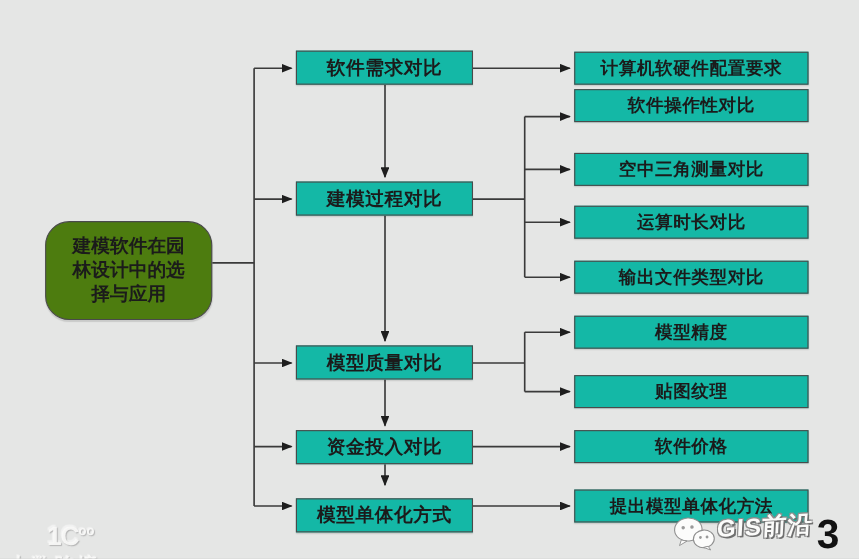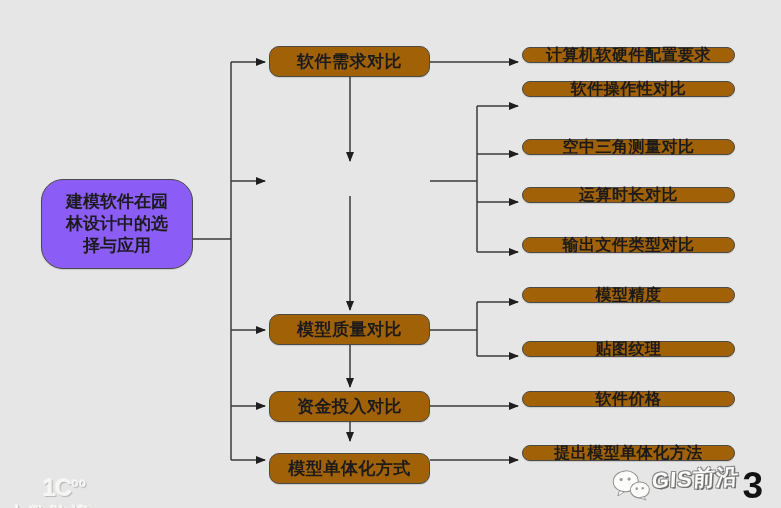--- a/index.html
+++ b/index.html
@@ -13,40 +13,40 @@
     background:#e5e6e5;
     overflow:hidden;
   }
   .wires{
     position:absolute;left:0;top:0;width:781px;height:508px;
     z-index:1;
   }
   .node{
     position:absolute;
     box-sizing:border-box;
-    background:#a16207;
+    background:#14b8a6;
     border:1.6px solid #4a4a4a;
-    border-radius:10px;
+    border-radius:0;
     display:flex;align-items:center;justify-content:center;
     color:#1b1b1b;
     font-weight:bold;
     z-index:2;
     box-shadow:0 1px 1px rgba(0,0,0,0.12);
   }
   .node-root{
-    left:41px;top:179px;width:152px;height:90px;
+    left:41px;top:201px;width:152px;height:90px;
     border-radius:22px;
-    background:#8b5cf6;
+    background:#4d7c0f;
     font-size:17px;
     line-height:22px;
     text-align:center;
   }
   .node-root .line{display:block;}
   .mid{left:269px;width:161px;height:31px;font-size:17px;letter-spacing:0.5px;}
-  .right{left:522px;width:213px;height:16px;font-size:16px;letter-spacing:0.5px;}
+  .right{left:522px;width:213px;height:30px;font-size:16px;letter-spacing:0.5px;}
   .watermark{
     position:absolute;left:8px;top:474px;z-index:3;
     display:flex;align-items:flex-end;
     color:rgba(250,250,248,0.92);
     text-shadow:1px 1px 1px rgba(175,175,175,0.9), -1px -1px 1px rgba(255,255,255,0.5);
     user-select:none;
     flex-direction:column;
   }
   .watermark .glyph{
     font-size:24px;font-weight:bold;
@@ -130,20 +130,21 @@
 
   <div class="node node-root">
     <div>
       <span class="line">建模软件在园</span>
       <span class="line">林设计中的选</span>
       <span class="line">择与应用</span>
     </div>
   </div>
 
   <div class="node mid" style="top:46px;">软件需求对比</div>
+  <div class="node mid" style="top:165px;">建模过程对比</div>
   <div class="node mid" style="top:314px;">模型质量对比</div>
   <div class="node mid" style="top:391px;">资金投入对比</div>
   <div class="node mid" style="top:453px;">模型单体化方式</div>
 
   <div class="node right" style="top:47px;">计算机软硬件配置要求</div>
   <div class="node right" style="top:81px;">软件操作性对比</div>
   <div class="node right" style="top:139px;">空中三角测量对比</div>
   <div class="node right" style="top:187px;">运算时长对比</div>
   <div class="node right" style="top:237px;">输出文件类型对比</div>
   <div class="node right" style="top:287px;">模型精度</div>

